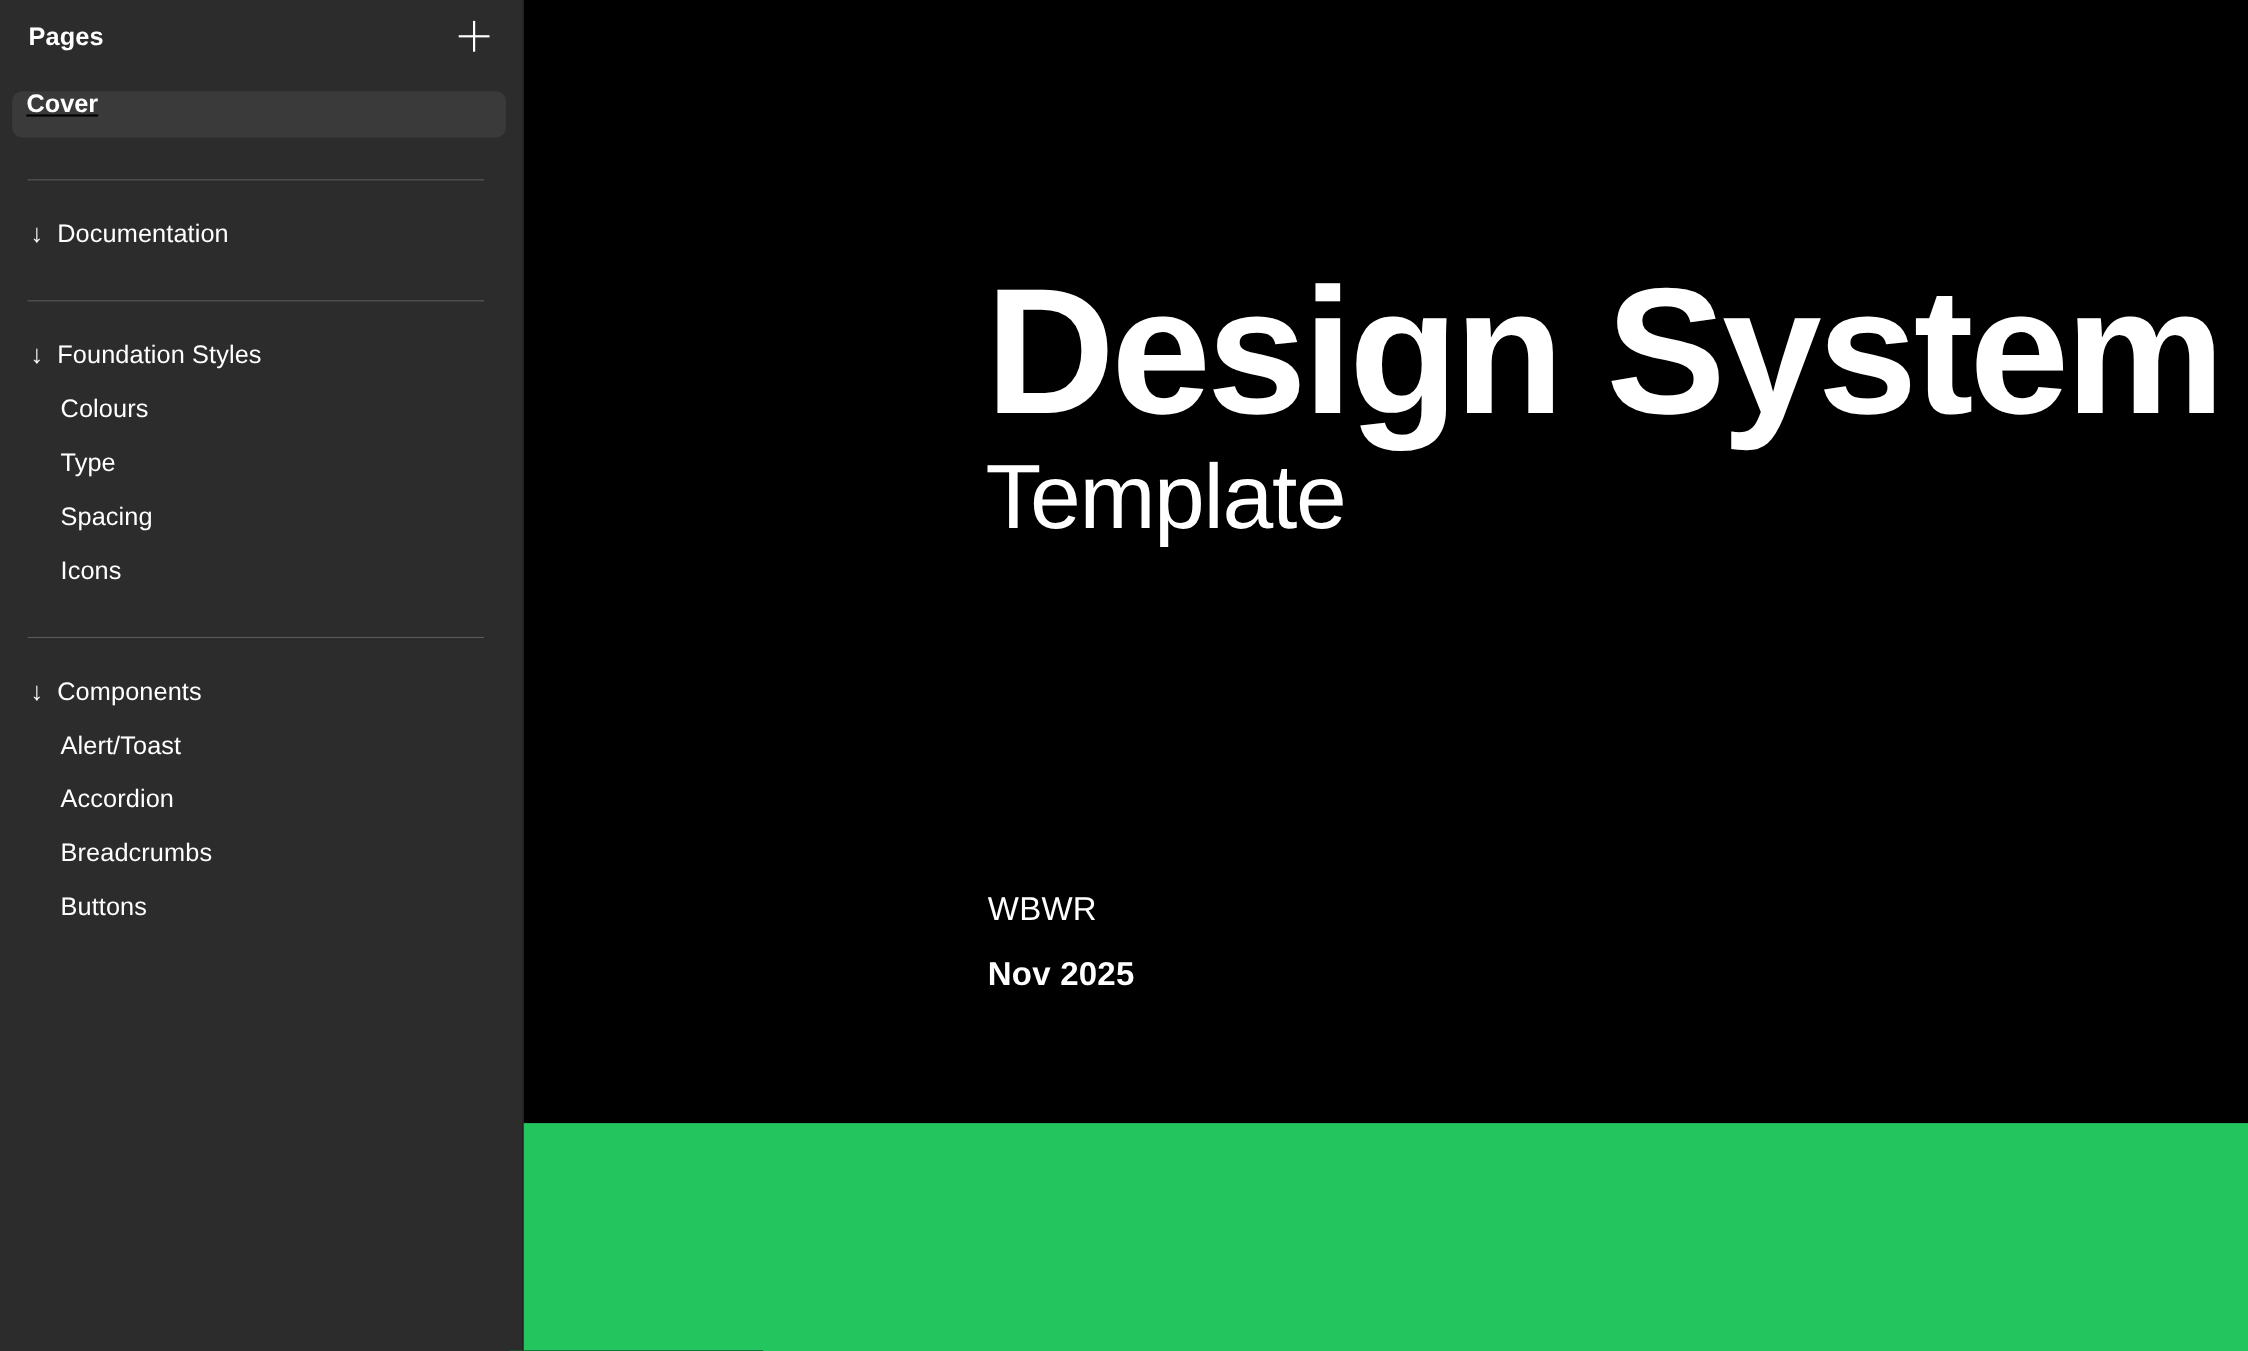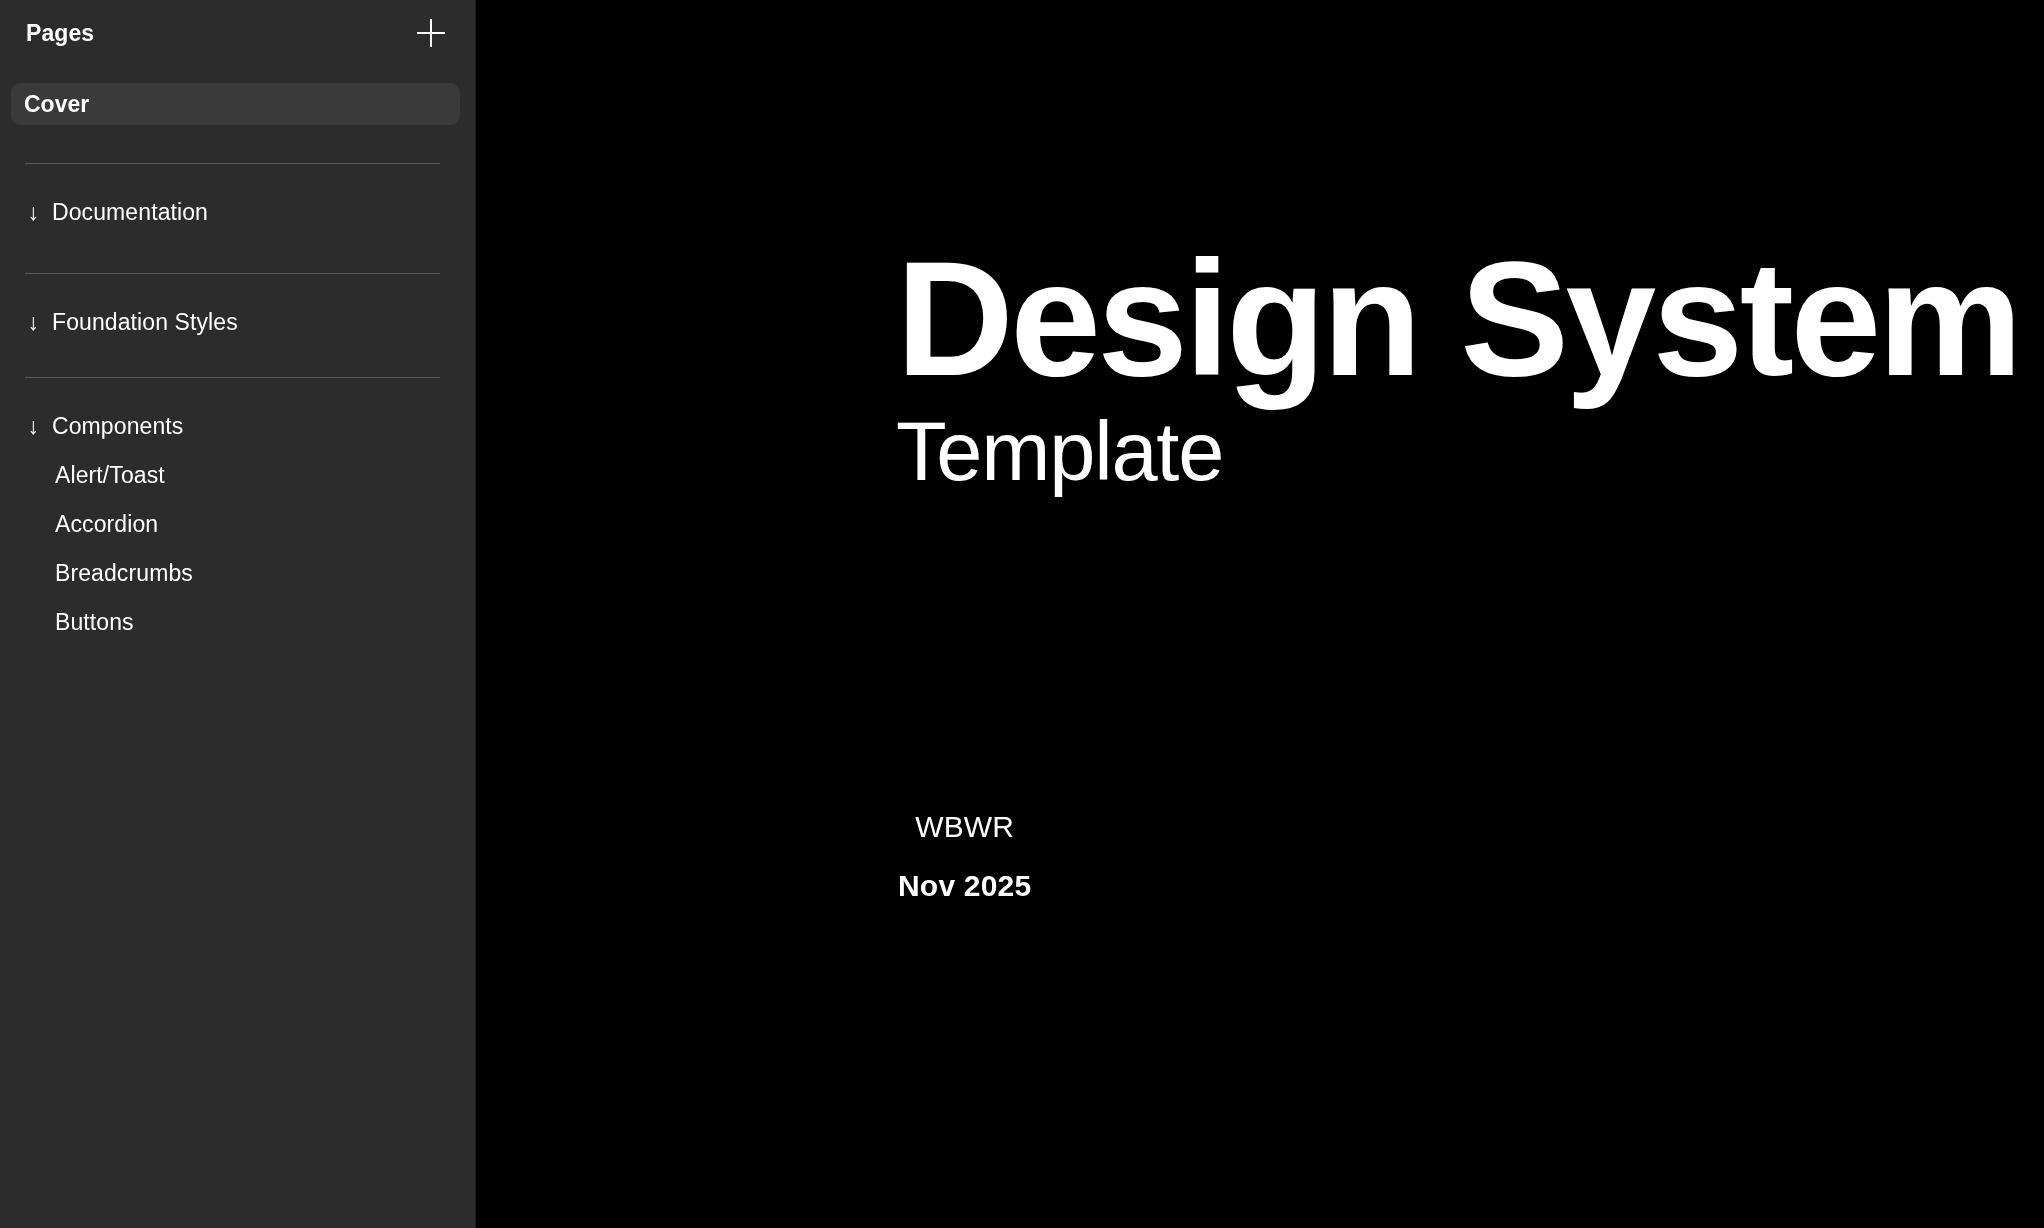--- a/index.html
+++ b/index.html
@@ -69,23 +69,23 @@
     background:#ffffff;
     left:15.75px; top:3px;
   }
 
   
   .page-pill {
     margin:17px 16px 0 11px;
     height:42px;
     border-radius:9px;
     display:flex;
-    align-items:center;
     padding-left:13px;
     cursor:pointer;
+    text-decoration:underline;
   }
   .page-pill.selected { background:#3a3a3a; }
   .page-pill .label {
     font-size:23px;
     font-weight:700;
     color:#ffffff;
     line-height:1;
   }
 
   
@@ -152,24 +152,23 @@
     position:absolute;
     right:0; top:0;
     width:1px; height:1228px;
     background:#1d1d1d;
   }
 
   
   #canvas {
     position:relative;
     flex:1 1 auto;
-    height:1228px;
+    height:1021px;
     background:#000000;
     overflow:hidden;
-    text-align:center;
   }
 
   .cover-title {
     position:absolute;
     left:420px;
     top:237px;
     font-size:163px;
     font-weight:700;
     color:#ffffff;
     letter-spacing:-3.5px;
@@ -238,20 +237,34 @@
         <div class="group-items">
         </div>
       </div>
 
       <div class="divider div-2"></div>
 
       <div class="group">
         <div class="group-header">
           <span class="arrow">↓</span>
           <span class="label">Foundation Styles</span>
+        </div>
+        <div class="group-items">
+          <div class="nav-item">
+            <span class="label">Colours</span>
+          </div>
+          <div class="nav-item">
+            <span class="label">Type</span>
+          </div>
+          <div class="nav-item">
+            <span class="label">Spacing</span>
+          </div>
+          <div class="nav-item">
+            <span class="label">Icons</span>
+          </div>
         </div>
       </div>
 
       <div class="divider div-3"></div>
 
       <div class="group">
         <div class="group-header">
           <span class="arrow">↓</span>
           <span class="label">Components</span>
         </div>

